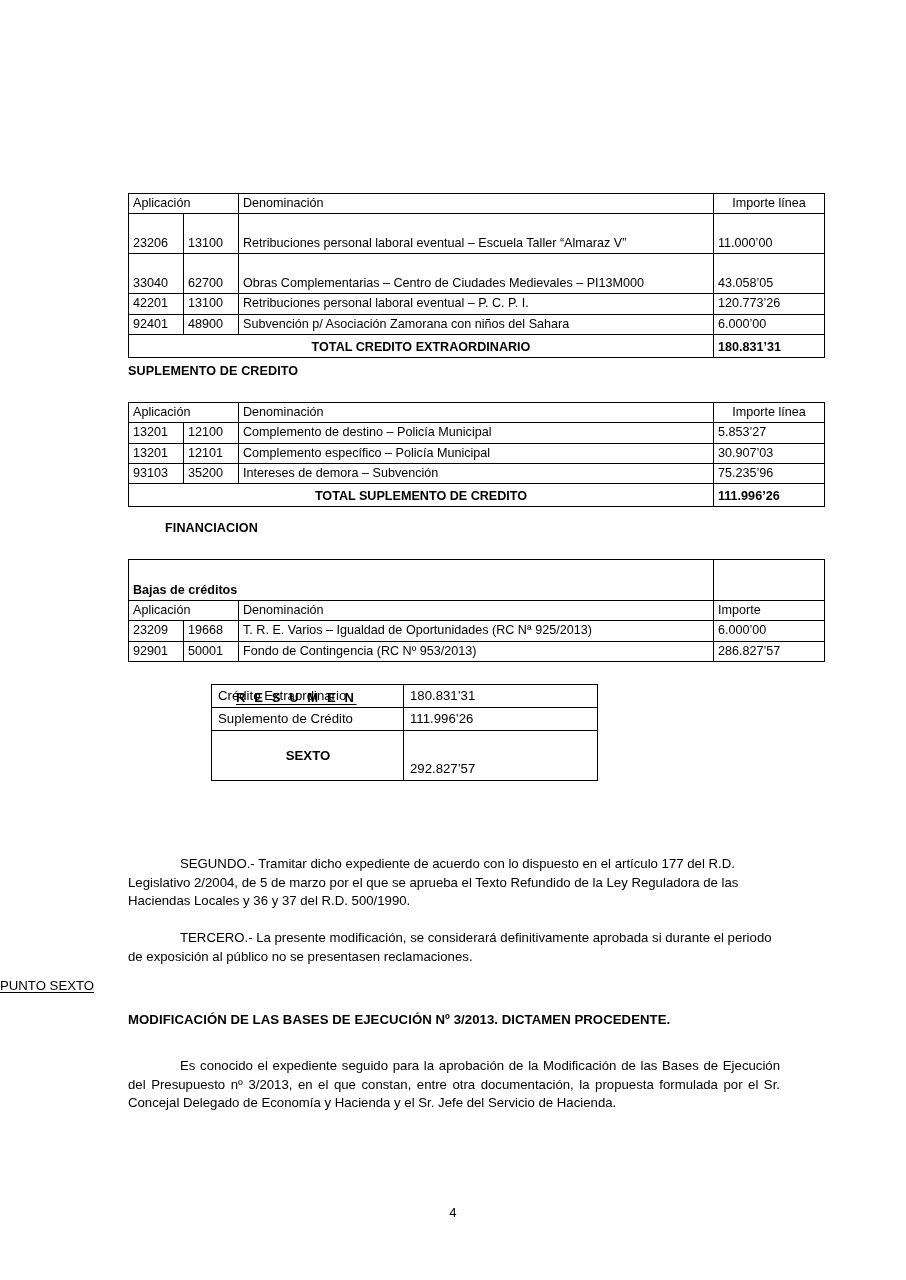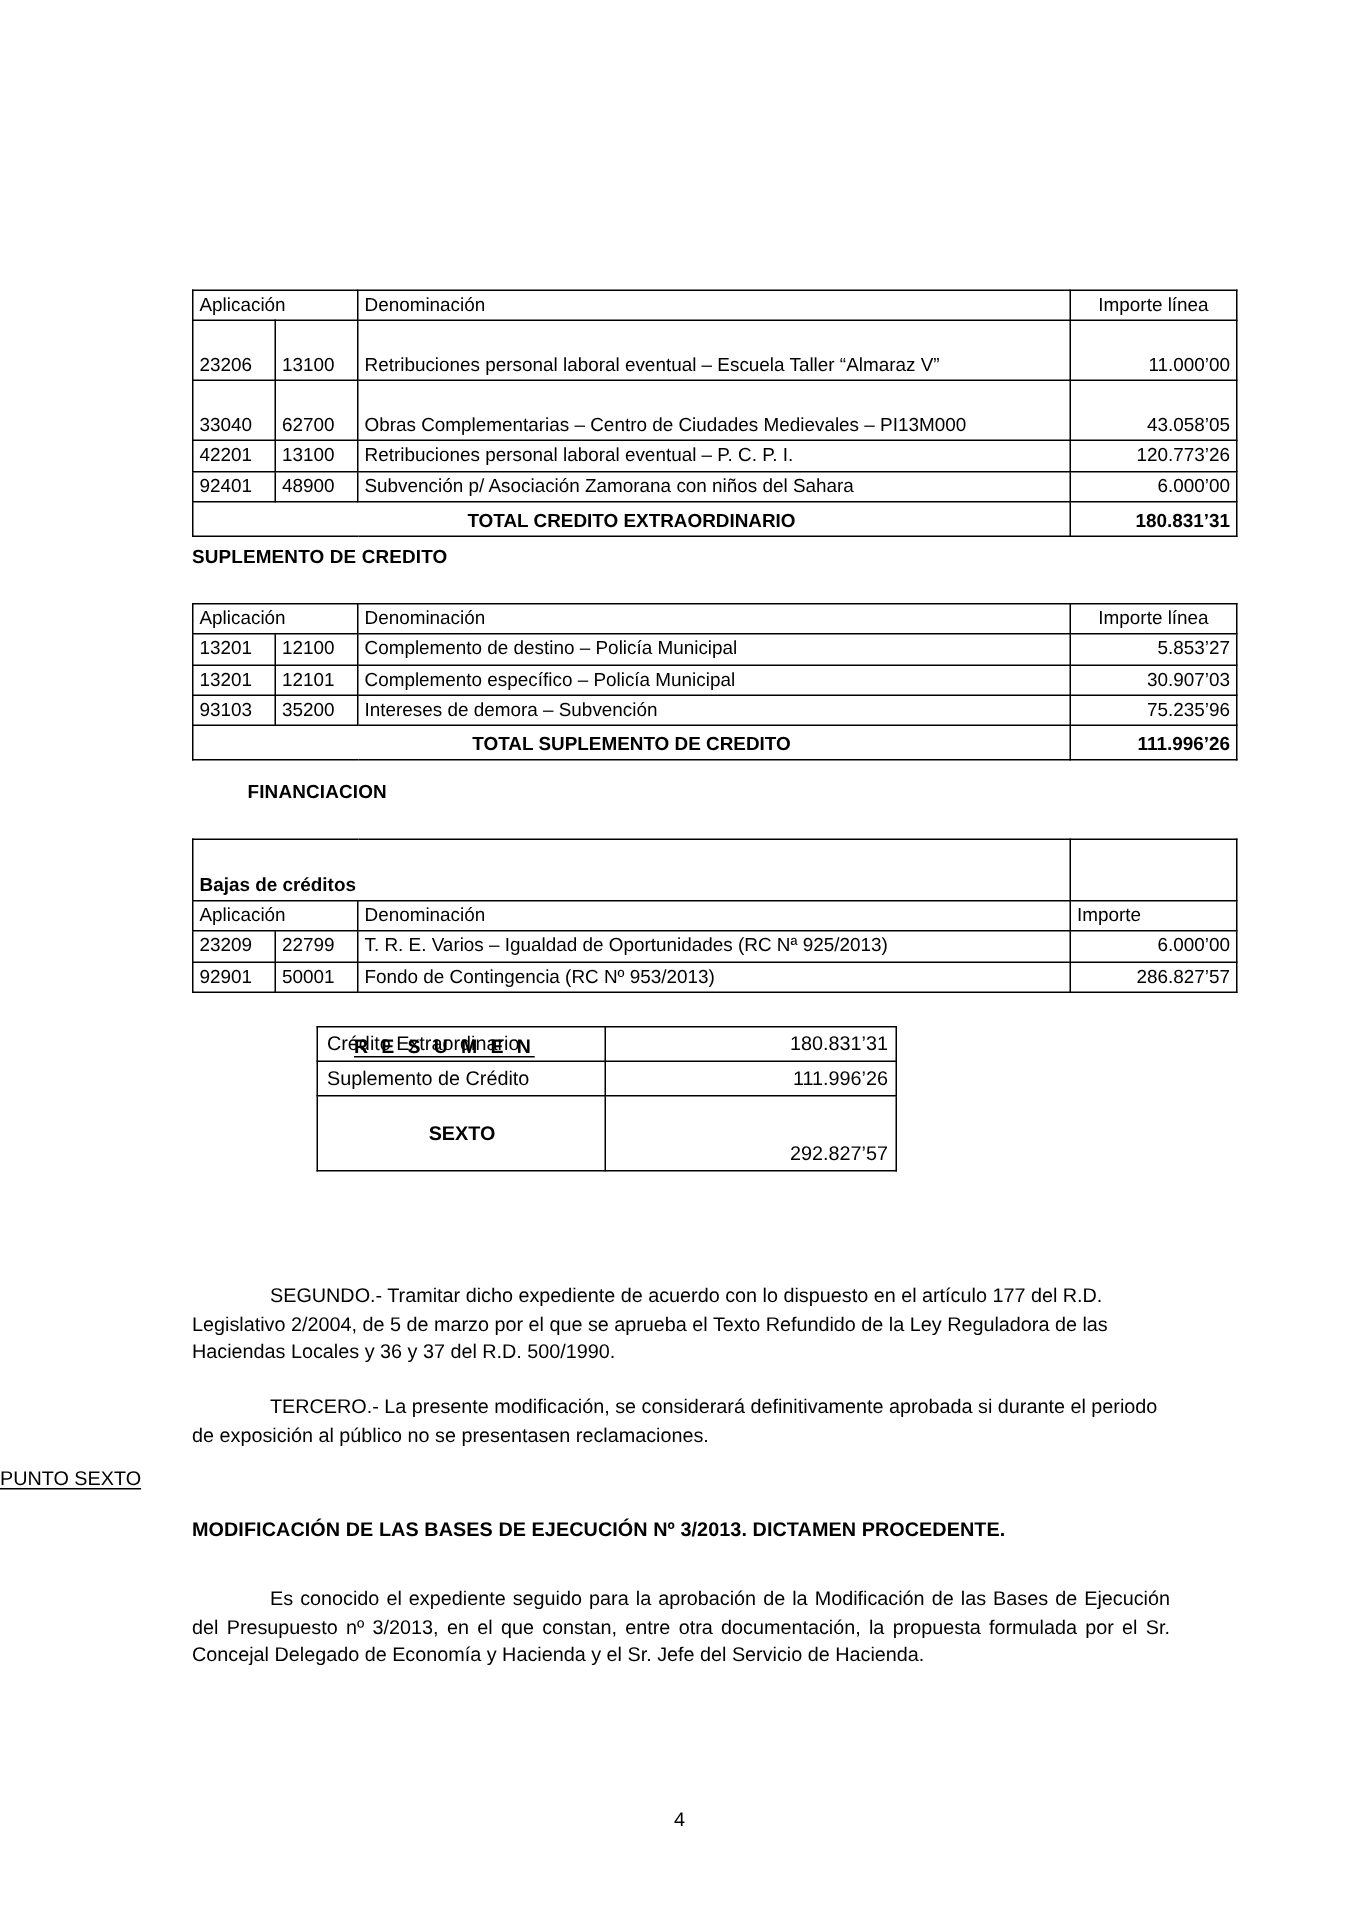--- a/index.html
+++ b/index.html
@@ -31,21 +31,21 @@
     line-height: 1.3;
   }
   table.doc-table td {
     border: 1px solid #000000;
     padding: 1px 4px 2px 4px;
     vertical-align: bottom;
   }
   td.top { vertical-align: top; }
   td.code { text-align: left; white-space: nowrap; }
   td.den  { text-align: left; }
-  td.amt  { text-align: right; white-space: nowrap; }
+  td.amt  { text-align: left; white-space: nowrap; }
   td.hdr  { vertical-align: top; }
   td.center { text-align: center; }
   td.bold { font-weight: bold; }
 
   
   #tbl-credito {
     position: absolute;
     left: 128px;
     top: 193px;
     width: 696px;
@@ -259,21 +259,21 @@
         <td class="den top bold" colspan="3">Bajas de créditos</td>
         <td></td>
       </tr>
       <tr>
         <td class="code hdr" colspan="2">Aplicación</td>
         <td class="den hdr">Denominación</td>
         <td class="den hdr">Importe</td>
       </tr>
       <tr>
         <td class="code">23209</td>
-        <td class="code">22799</td>
+        <td class="code">19668</td>
         <td class="den">T. R. E. Varios – Igualdad de Oportunidades (RC Nª 925/2013)</td>
         <td class="amt">6.000’00</td>
       </tr>
       <tr>
         <td class="code">92901</td>
         <td class="code">50001</td>
         <td class="den">Fondo de Contingencia (RC Nº 953/2013)</td>
         <td class="amt">286.827’57</td>
       </tr>
     </tbody>

